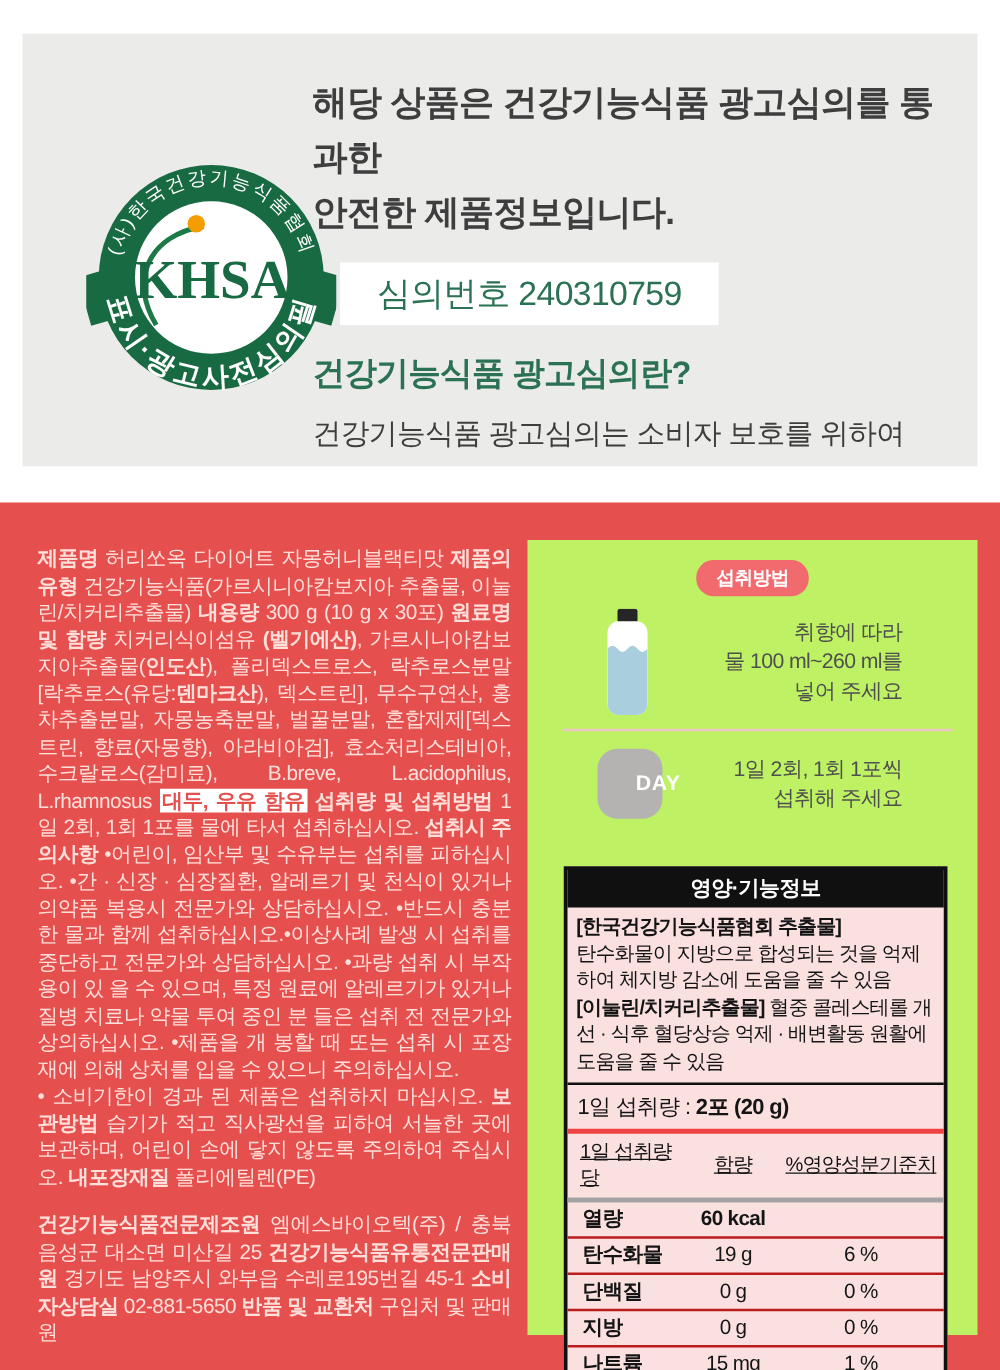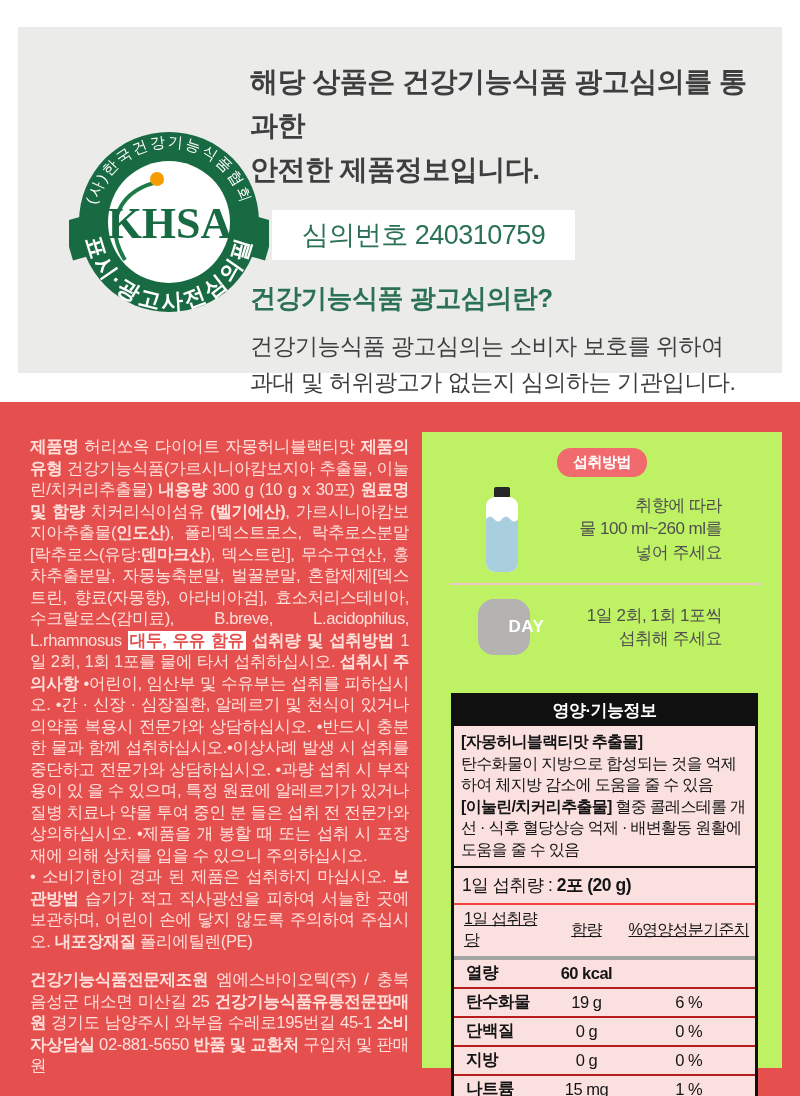--- a/index.html
+++ b/index.html
@@ -51,21 +51,21 @@
                  line-height:23.5px; color:#4f4f4f; letter-spacing:-0.5px; }
   .panel-divider { position:absolute; left:28px; top:151px; width:312px; height:2px;
                    background:#eec6c3; }
 
   .nutri-table { position:absolute; left:29px; top:261px; width:307px;
                  background:#fbe0e0; border:3px solid #101010; color:#141414; }
   .nutri-header { background:#101010; color:#ffffff; text-align:center; font-weight:700;
                   font-size:17px; padding:3px 0 4px; letter-spacing:-0.5px; }
   .nutri-info { padding:5px 7px 6px; font-size:16px; line-height:21.5px;
                 border-bottom:2px solid #101010; letter-spacing:-0.7px; text-align:left; }
-  .nutri-intake { padding:5px 8px 6px; font-size:17.5px; border-bottom:2px solid #ef4444;
+  .nutri-intake { padding:5px 8px 6px; font-size:17.5px; border-bottom:4px solid #ef4444;
                   letter-spacing:-0.5px; }
   .nutri-cols { display:grid; grid-template-columns:32% 24% 44%; align-items:center;
                 font-size:16px; padding:4px 0 5px; border-bottom:4px solid #a3a3a3;
                 letter-spacing:-0.7px;text-decoration:underline; }
   .nutri-cols span:nth-child(1){ padding-left:10px; }
   .nutri-cols span:nth-child(2){ text-align:center; }
   .nutri-cols span:nth-child(3){ text-align:center; }
   .nrow { display:grid; grid-template-columns:32% 24% 44%; align-items:center;
           font-size:16.5px; padding:2px 0 3px; border-bottom:2px solid #b91c1c;
           letter-spacing:-0.5px; }
@@ -107,21 +107,20 @@
     <div class="cert-headline">
       <div>해당 상품은 건강기능식품 광고심의를 통과한</div>
       <div>안전한 제품정보입니다.</div>
     </div>
     <div class="approval-box">
       <span class="approval-text">심의번호 240310759</span>
     </div>
     <div class="cert-question">건강기능식품 광고심의란?</div>
     <div class="cert-desc">
       <div>건강기능식품 광고심의는 소비자 보호를 위하여</div>
-      <div>과대 및 허위광고가 없는지 심의하는 기관입니다.</div>
     </div>
   </div>
 </div>
 
 <div class="red-section">
 
   <div class="left-col">
     <p><span class="seg-b">제품명 </span><span>허리쏘옥 다이어트 자몽허니블랙티맛 </span><span class="seg-b">제품의 유형 </span><span>건강기능식품(가르시니아캄보지아 추출물, 이눌린/치커리추출물) </span><span class="seg-b">내용량 </span><span>300 g (10 g x 30포) </span><span class="seg-b">원료명 및 함량 </span><span>치커리식이섬유 </span><span class="seg-b">(벨기에산)</span><span>, 가르시니아캄보지아추출물(</span><span class="seg-b">인도산</span><span>), 폴리덱스트로스, 락추로스분말[락추로스(유당:</span><span class="seg-b">덴마크산</span><span>), 덱스트린], 무수구연산, 홍차추출분말, 자몽농축분말, 벌꿀분말, 혼합제제[덱스트린, 향료(자몽향), 아라비아검], 효소처리스테비아, 수크랄로스(감미료), B.breve, L.acidophilus, L.rhamnosus </span><span class="seg-hl">대두, 우유 함유</span><span> </span><span class="seg-b">섭취량 및 섭취방법 </span><span>1일 2회, 1회 1포를 물에 타서 섭취하십시오. </span><span class="seg-b">섭취시 주의사항 </span><span>•어린이, 임산부 및 수유부는 섭취를 피하십시오. •간 · 신장 · 심장질환, 알레르기 및 천식이 있거나 의약품 복용시 전문가와 상담하십시오. •반드시 충분한 물과 함께 섭취하십시오.•이상사례 발생 시 섭취를 중단하고 전문가와 상담하십시오. •과량 섭취 시 부작용이 있 을 수 있으며, 특정 원료에 알레르기가 있거나 질병 치료나 약물 투여 중인 분 들은 섭취 전 전문가와 상의하십시오. •제품을 개 봉할 때 또는 섭취 시 포장재에 의해 상처를 입을 수 있으니 주의하십시오.</span><br><span>• 소비기한이 경과 된 제품은 섭취하지 마십시오. </span><span class="seg-b">보관방법 </span><span>습기가 적고 직사광선을 피하여 서늘한 곳에 보관하며, 어린이 손에 닿지 않도록 주의하여 주십시오. </span><span class="seg-b">내포장재질 </span><span>폴리에틸렌(PE)</span></p>
     <p><span class="seg-b">건강기능식품전문제조원 </span><span>엠에스바이오텍(주) / 충북 음성군 대소면 미산길 25 </span><span class="seg-b">건강기능식품유통전문판매원 </span><span>경기도 남양주시 와부읍 수레로195번길 45-1 </span><span class="seg-b">소비자상담실 </span><span>02-881-5650 </span><span class="seg-b">반품 및 교환처 </span><span>구입처 및 판매원</span></p>
     <p><span>※ 본 제품은 알레르기 발생 가능성이 있는 알류(가금류), 메밀, 땅콩, 대두, 밀, 게, 새우, 돼지고기, 복숭아, 토마토, 아황산류, 호두, 조개류(굴, 홍합)를 사용한 제품과 같은 시설에서 제조되었습니다.</span><br><br><br></p>
@@ -156,21 +155,21 @@
     <div class="intake-row row-day">
       <div class="day-box">DAY</div>
       <div class="intake-text">
         <div>1일 2회, 1회 1포씩</div>
         <div>섭취해 주세요</div>
       </div>
     </div>
 
     <div class="nutri-table">
       <div class="nutri-header">영양·기능정보</div>
-      <div class="nutri-info"><span class="seg-b">[자몽허니블랙티맛 추출물]</span><br><span>탄수화물이 지방으로 합성되는 것을 억제하여 체지방 감소에 도움을 줄 수 있음</span><br><span class="seg-b">[이눌린/치커리추출물]</span><span> 혈중 콜레스테롤 개선 · 식후 혈당상승 억제 · 배변활동 원활에 도움을 줄 수 있음</span></div>
+      <div class="nutri-info"><span class="seg-b">[한국건강기능식품협회 추출물]</span><br><span>탄수화물이 지방으로 합성되는 것을 억제하여 체지방 감소에 도움을 줄 수 있음</span><br><span class="seg-b">[이눌린/치커리추출물]</span><span> 혈중 콜레스테롤 개선 · 식후 혈당상승 억제 · 배변활동 원활에 도움을 줄 수 있음</span></div>
       <div class="nutri-intake"><span>1일 섭취량 : </span><span class="seg-b">2포 (20 g)</span></div>
       <div class="nutri-cols">
         <span>1일 섭취량 당</span>
         <span>함량</span>
         <span>%영양성분기준치</span>
       </div>
       <div>
           <div class="nrow">
             <span class="nname">열량</span>
             <span class="nval bold">60 kcal</span>

